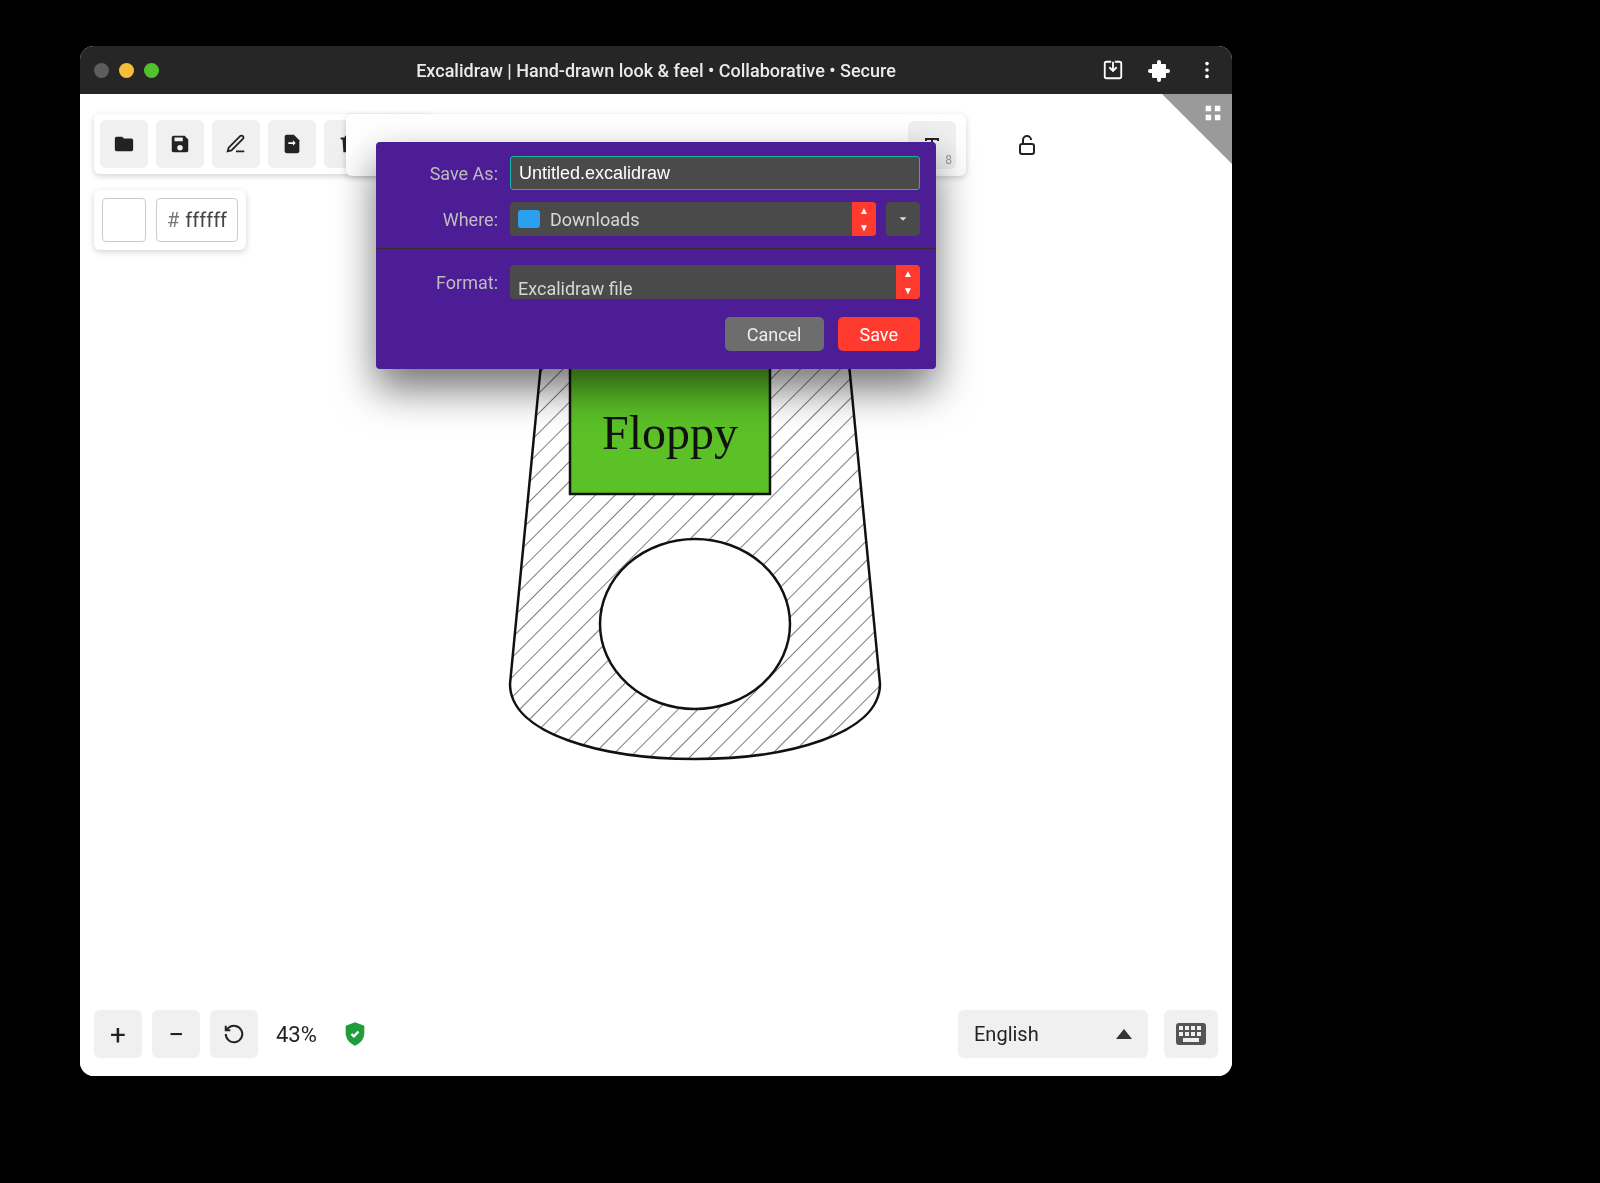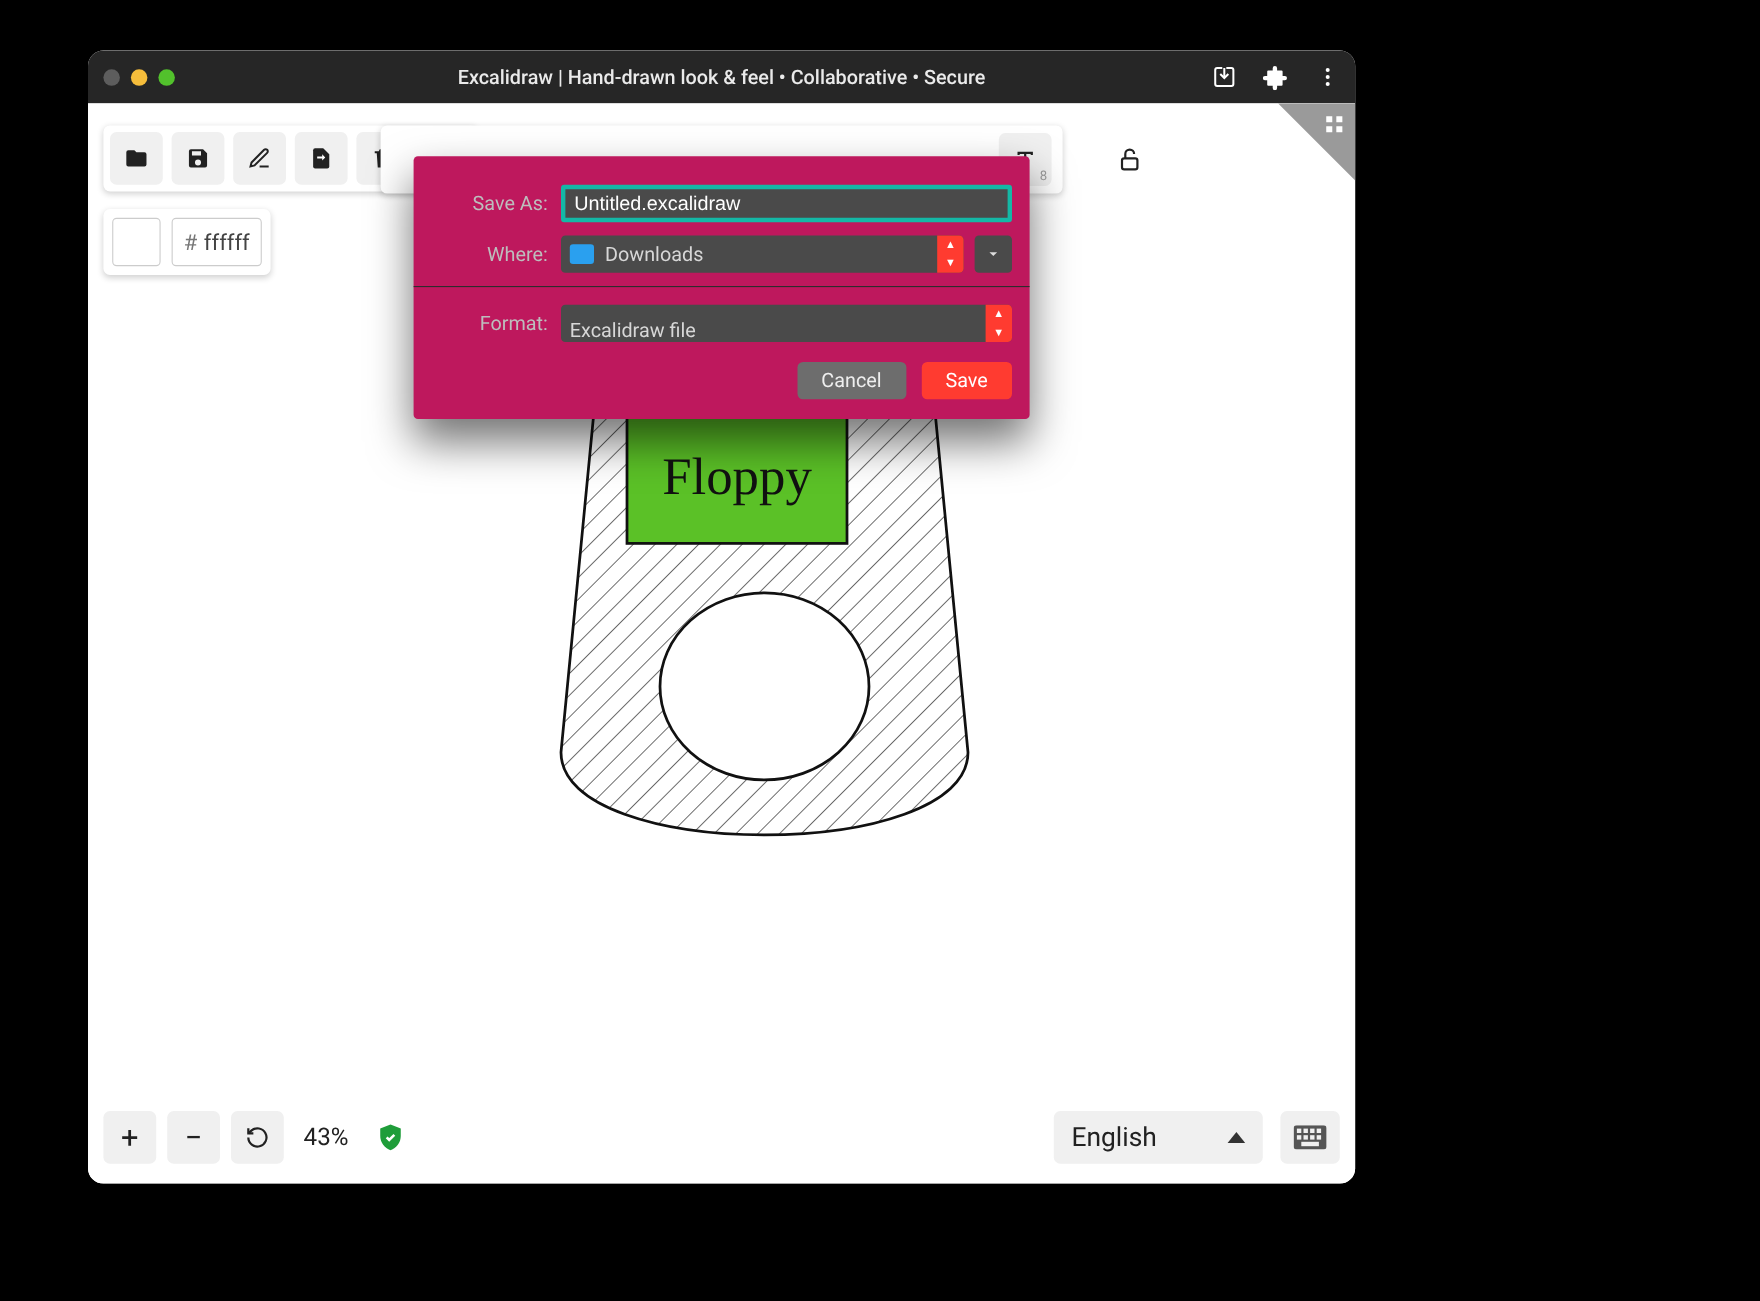--- a/index.html
+++ b/index.html
@@ -135,21 +135,21 @@
   .zoomlbl { font-size:22px; color:#222; margin-left:8px; }
   .shield { margin-left:14px; width:28px; height:28px; }
 
   .footer-right {
     position:absolute; right:14px; bottom:18px;
     display:flex; align-items:center; gap:16px;
   }
   .lang {
     height:48px; min-width:190px; background:#f0f0f0; border-radius:6px;
     display:flex; align-items:center; justify-content:space-between;
-    padding:0 16px; font-size:24px; color:#222; cursor:pointer;
+    padding:0 16px; font-size:20px; color:#222; cursor:pointer;
   }
   .caret-up { width:0; height:0; border-left:8px solid transparent; border-right:8px solid transparent; border-bottom:10px solid #333; }
   .kbd-btn {
     width:54px; height:48px; background:#f0f0f0; border-radius:6px;
     display:flex; align-items:center; justify-content:center; cursor:pointer;
   }
 
   
   .canvas-drawing {
     position:absolute;
@@ -157,33 +157,33 @@
     width:550px; height:560px;
     pointer-events:none;
   }
 
   
   .save-dlg {
     position:absolute;
     top:48px;
     left:50%; transform:translateX(-50%);
     width:560px;
-    background:#be185d;
+    background:#4c1d95;
     color:#d7d7d7;
     border-radius:4px;
     box-shadow: 0 20px 40px rgba(0,0,0,.55);
-    padding: 26px 16px 18px 16px;
+    padding: 14px 16px 18px 16px;
     font-size:18px;
     z-index:50;
   }
   .dlg-row { display:flex; align-items:center; gap:12px; margin-bottom:12px; }
   .dlg-row label { width:106px; text-align:right; color:#bdbdbd; }
   .dlg-input {
     flex:1; height:34px; background:#4a4a4a; color:#fff;
-    border:4px solid #14b8a6; border-radius:3px;
+    border:1px solid #14b8a6; border-radius:3px;
     padding:0 8px; font-size:18px;
   }
   .dlg-input.plain { border:1px solid #5a5a5a; }
   .where-wrap { display:flex; align-items:center; gap:10px; flex:1; }
   .where-sel {
     flex:1; height:34px; background:#4a4a4a; border-radius:4px;
     display:flex; align-items:center; gap:10px; padding:0 8px;
     position:relative; cursor:pointer;
   }
   .where-sel .folder-ic { width:22px; height:18px; background:#2aa0ef; border-radius:3px; position:relative; }

